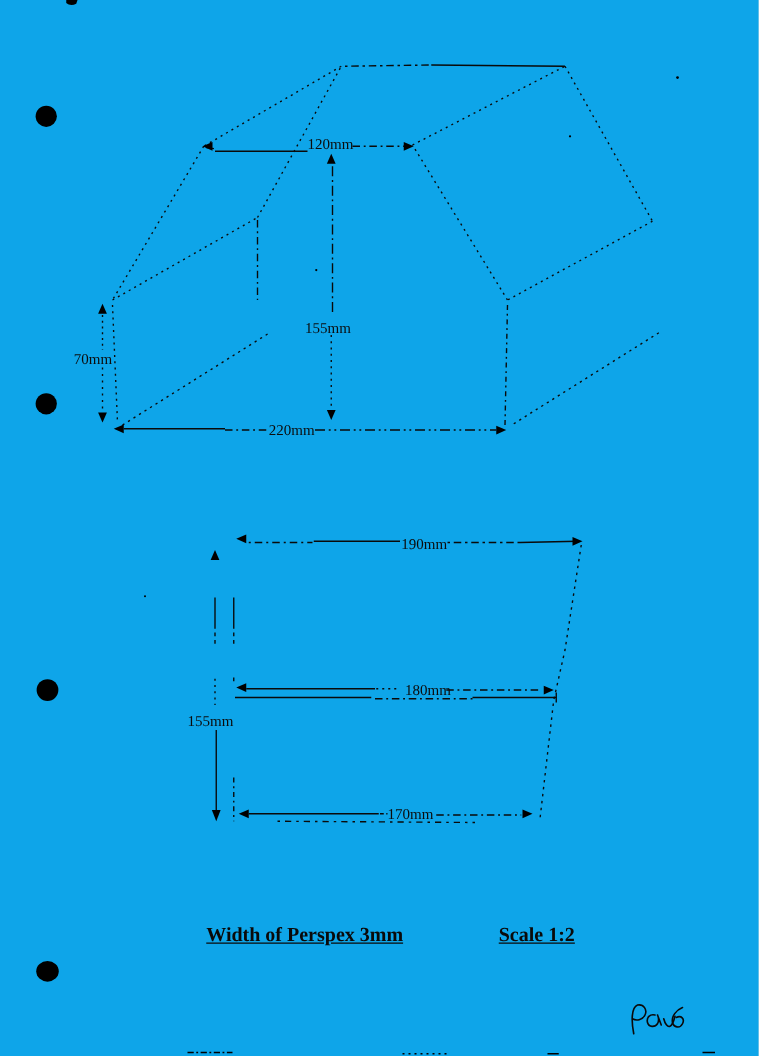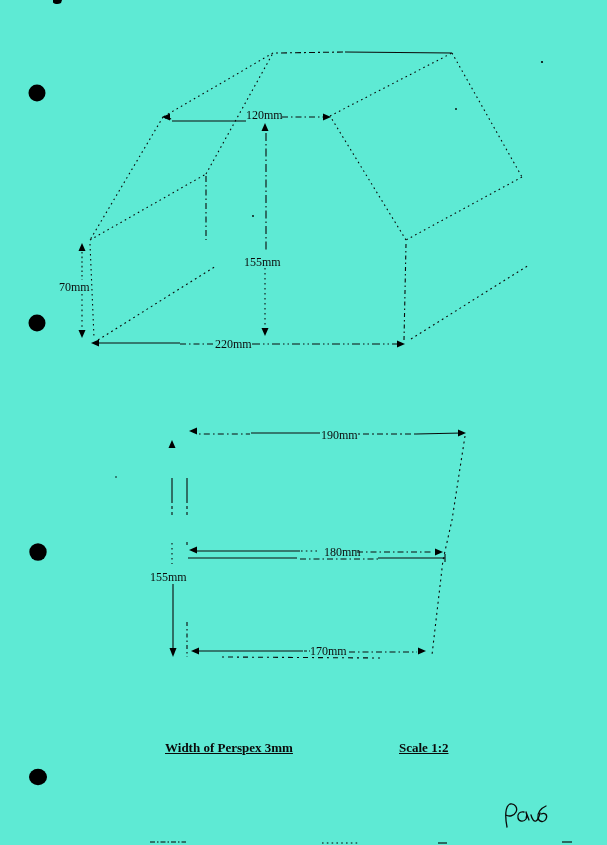--- a/index.html
+++ b/index.html
@@ -1,33 +1,33 @@
 <!DOCTYPE html>
 <html><head>
 <meta charset="utf-8">
 <style>
   html,body{margin:0;padding:0;background:#e8e8e8;}
   .page{
     position:relative;
     width:607px;height:845px;
-    background:#5eead4;
+    background:#0ea5e9;
     overflow:hidden;
     font-family:"Liberation Serif", serif;
   }
   svg{position:absolute;left:0;top:0;}
   .dim-label{
     font-family:"Liberation Serif", serif;
     font-size:12px;
     fill:#0c0c0c;
   }
   .caption{
     position:absolute;
     font-family:"Liberation Serif", serif;
     font-weight:bold;
-    font-size:13px;
+    font-size:16px;
     color:#0a0a0a;
     text-decoration:underline;
     white-space:nowrap;
   }
   .caption-material{left:165px;top:740px;}
   .caption-scale{left:399px;top:740px;}
 </style>
 </head>
 <body>
 

